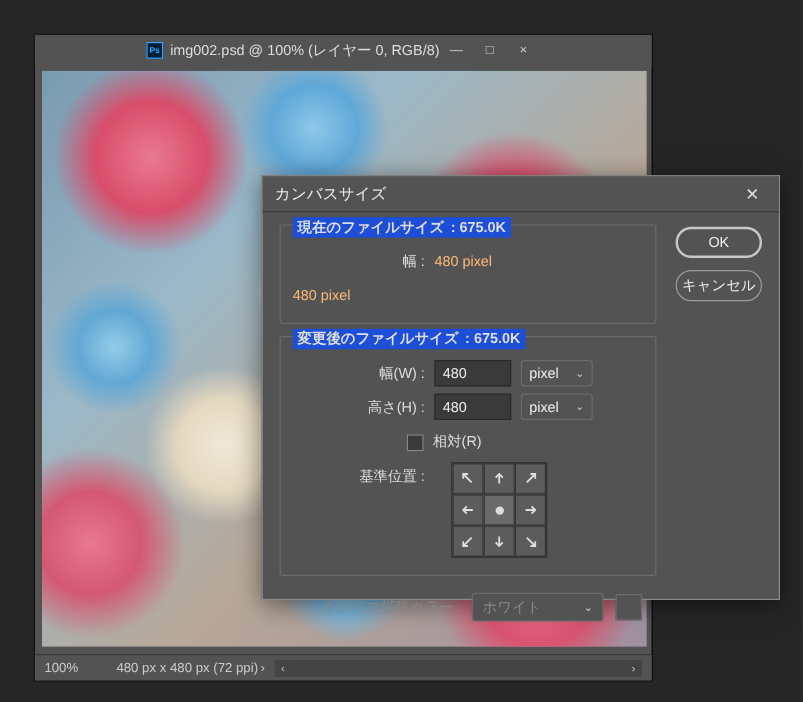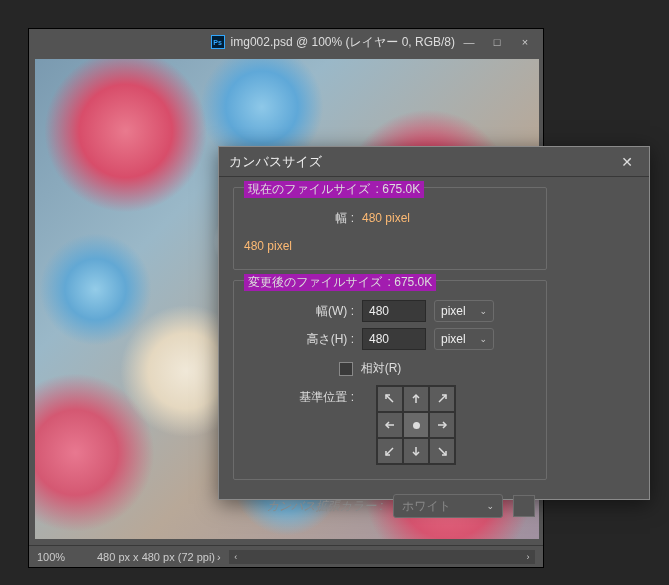--- a/index.html
+++ b/index.html
@@ -1,19 +1,19 @@
 <!DOCTYPE html>
 <html><head>
 <meta charset="utf-8">
 <style>
 * { box-sizing: border-box; margin: 0; padding: 0; font-family: "Meiryo", "Segoe UI", sans-serif; }
 body { background: #262626; width: 669px; height: 585px; position: relative; overflow: hidden; }
 
 .doc-window { position: absolute; left: 28px; top: 28px; width: 516px; height: 540px; background: #535353; border: 1px solid #000; }
-.doc-titlebar { display: flex; align-items: center; justify-content: flex-end; height: 26px; background: #535353; padding: 0 4px; }
+.doc-titlebar { display: flex; align-items: center; justify-content: center; height: 26px; background: #535353; padding: 0 4px; }
 .doc-title-left { display: flex; align-items: center; gap: 6px; }
 .doc-icon { width: 14px; height: 14px; background: #001e36; border: 1px solid #31a8ff; font-size: 7px; color: #31a8ff; display: flex; align-items: center; justify-content: center; font-weight: bold; }
 .doc-title { color: #ddd; font-size: 12px; }
 .win-controls { display: flex; gap: 0; }
 .win-btn { width: 28px; height: 20px; background: #535353; color: #ccc; display: flex; align-items: center; justify-content: center; font-size: 11px; cursor: pointer; }
 
 .canvas-area { position: absolute; left: 6px; top: 30px; width: 504px; height: 480px; overflow: hidden; }
 .flower-bg { width: 100%; height: 100%; position: relative; background:
   radial-gradient(circle at 18% 15%, #e97a8e 0%, #d84d6a 8%, transparent 14%),
   radial-gradient(circle at 45% 10%, #8ec8e8 0%, #5fa8d8 7%, transparent 12%),
@@ -42,21 +42,21 @@
 .dialog-title { color: #eee; font-size: 13px; }
 .dialog-close { width: 24px; height: 24px; display: flex; align-items: center; justify-content: center; cursor: pointer; color: #ddd; font-size: 14px; }
 
 .dialog-body { position: relative; padding: 10px 14px; color: #ddd; font-size: 12px; }
 
 .side-buttons { position: absolute; right: 14px; top: 12px; display: flex; flex-direction: column; gap: 10px; }
 .btn { min-width: 72px; height: 26px; border-radius: 13px; border: 1px solid #9a9a9a; background: #535353; color: #eee; font-size: 12px; display: flex; align-items: center; justify-content: center; cursor: pointer; }
 .btn-primary { border: 2px solid #c8c8c8; }
 
 .fieldset { border: 1px solid #6c6c6c; border-radius: 2px; margin-bottom: 10px; padding: 6px 10px 10px 10px; position: relative; width: 314px; }
-.legend { position: relative; top: -13px; background: #a21caf; padding: 0 4px; display: inline-block; color: #ddd; }
+.legend { position: relative; top: -13px; background: #1d4ed8; padding: 0 4px; display: inline-block; color: #ddd; font-weight: bold; }
 .legend-val { color: #ddd; margin-left: 2px; }
 
 .row { display: flex; align-items: center; height: 26px; gap: 8px; margin-top: 2px; }
 .row-label { width: 110px; text-align: right; color: #ddd; }
 .row-val { color: #fdba74; width: 80px; }
 
 .input { width: 64px; height: 22px; background: #3a3a3a; border: 1px solid #2a2a2a; color: #eee; padding: 0 6px; font-size: 12px; }
 .select { width: 60px; height: 22px; background: #535353; border: 1px solid #6c6c6c; border-radius: 3px; color: #eee; display: flex; align-items: center; justify-content: space-between; padding: 0 6px; cursor: pointer; font-size: 12px; }
 .sel-caret { font-size: 9px; color: #ccc; margin-left: 4px; }
 
@@ -109,20 +109,24 @@
   </div>
 </div>
 
 <div class="dialog">
   <div class="dialog-titlebar">
     <span class="dialog-title">カンバスサイズ</span>
     <span class="dialog-close">✕</span>
   </div>
   <div class="dialog-body">
 
+    <div class="side-buttons">
+      <div class="btn btn-primary">OK</div>
+      <div class="btn">キャンセル</div>
+    </div>
 
     <div class="fieldset">
       <span class="legend">
         <span>現在のファイルサイズ</span>
         <span class="legend-val">: <span>675.0K</span></span>
       </span>
       <div style="margin-top:-8px">
         <div class="row">
           <span class="row-label">幅 :</span>
           <span class="row-val">480 pixel</span>

